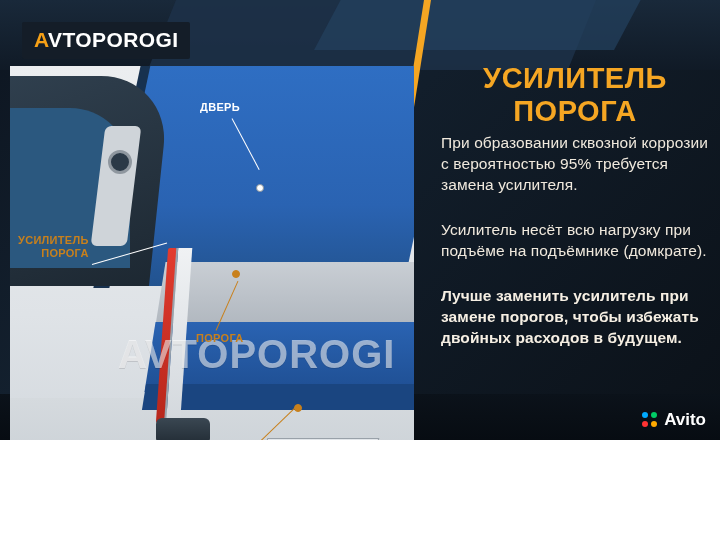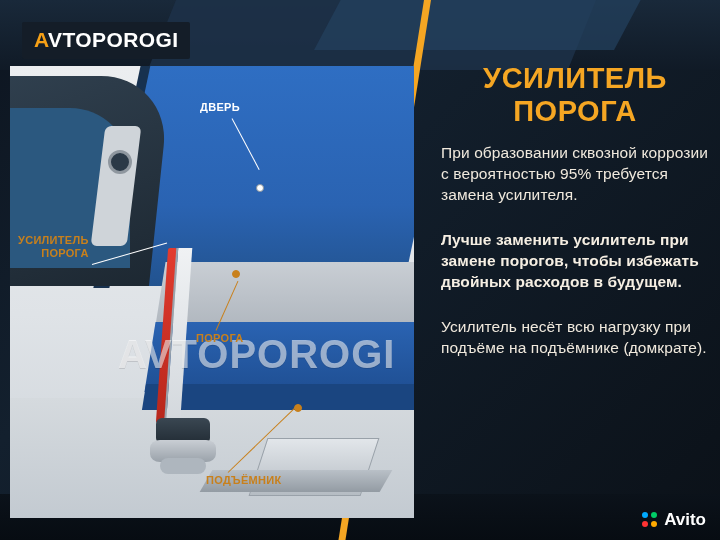--- a/index.html
+++ b/index.html
@@ -4,21 +4,21 @@
 <style>
   html,body{margin:0;padding:0;}
   body{
     width:720px;height:540px;
     background:#ffffff;
     font-family:"Liberation Sans", sans-serif;
     overflow:hidden;
   }
   .canvas{
     position:relative;
-    width:720px;height:540px;
+    width:720px;height:440px;
     background:linear-gradient(135deg,#0d1520 0%, #13202e 35%, #0b1118 100%);
     overflow:hidden;
   }
   
   .bg-shape-a{
     position:absolute;left:0;top:0;width:720px;height:70px;
     background:linear-gradient(180deg,#19293a 0%,#101a26 100%);
   }
   .bg-shape-b{
     position:absolute;left:170px;top:-40px;width:420px;height:110px;
@@ -189,21 +189,21 @@
     position:absolute;left:441px;top:62px;width:268px;
   }
   .title{
     color:#f5a623;
     font-size:29px;font-weight:bold;line-height:33px;
     letter-spacing:.5px;
     text-align:center;
   }
   .title .l2{display:block;}
   .para{
-    margin-top:14px;
+    margin-top:4px;
     color:#f0e9dd;
     font-size:15.5px;line-height:21px;
     letter-spacing:.1px;
   }
   .para.b{margin-top:24px;}
   .para.strong{font-weight:bold;color:#f6efe3;}
 
   
   .avito{
     position:absolute;right:14px;bottom:10px;
@@ -280,22 +280,22 @@
     <div class="leader dark" style="left:218px;top:406px;width:96px;transform:rotate(-44deg);"></div>
     <div class="dot or" style="left:284px;top:338px;"></div>
   </div>
 
   <div class="right">
     <div class="title">
       <span class="l1">УСИЛИТЕЛЬ</span>
       <span class="l2">ПОРОГА</span>
     </div>
     <div class="para">При образовании сквозной коррозии с вероятностью 95% требуется замена усилителя.</div>
+    <div class="para b">Усилитель несёт всю нагрузку при подъёме на подъёмнике (домкрате).</div>
     <div class="para b strong">Лучше заменить усилитель при замене порогов, чтобы избежать двойных расходов в будущем.</div>
-    <div class="para b">Усилитель несёт всю нагрузку при подъёме на подъёмнике (домкрате).</div>
   </div>
 
   <div class="avito">
     <span class="dots">
       <i class="d1"></i>
         <i class="d2"></i>
         <i class="d3"></i>
         <i class="d4"></i>
     </span>
     <span>Avito</span>

